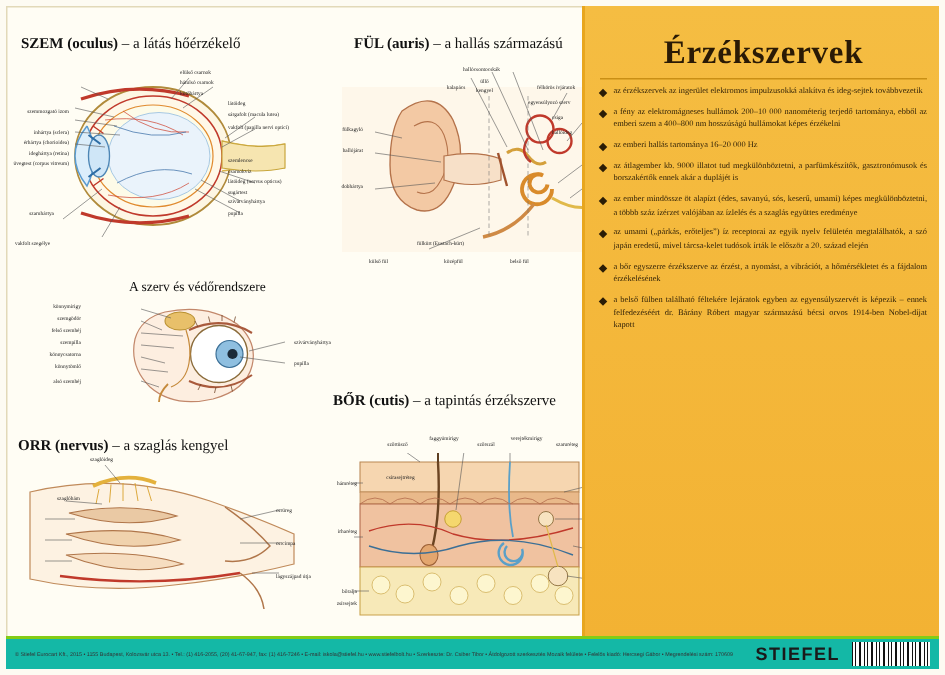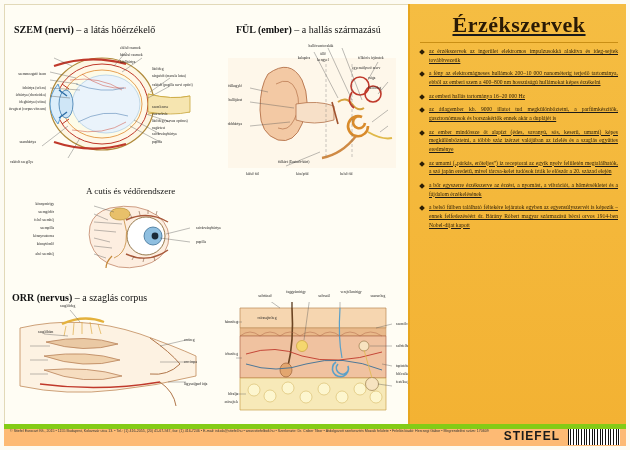--- a/index.html
+++ b/index.html
@@ -16,27 +16,26 @@
   }
   
   .board{
     position:absolute;left:4px;top:4px;width:622px;height:442px;
     background:#fffdf4;
     border:1px solid #e2d9b8;
     box-sizing:border-box;
   }
   
   .right-col{
-    position:absolute;right:4px;top:4px;width:218px;height:422px;
+    position:absolute;right:4px;top:4px;width:238px;height:422px;
     background:#f4b93c;
     background:linear-gradient(180deg,#f5bd42 0%,#f3b233 100%);
     border-left:2px solid #e8a61e;
     box-sizing:border-box;
-    padding:8px 8px 6px 10px;
-    text-decoration:underline;
+    padding:18px 8px 6px 10px;
   }
   .right-title{
     font-family:"Liberation Serif", serif;
     font-size:22px;font-weight:bold;color:#2a1a05;
     text-align:center;letter-spacing:.5px;
     padding-bottom:4px;margin-bottom:4px;
     border-bottom:1px solid #c98f15;
   }
   .bullets{list-style:none;margin:0;padding:0;}
   .bullets li{
@@ -67,23 +66,23 @@
     position:absolute;font-size:3.6px;line-height:1.15;
     color:#222;font-family:"Liberation Serif", serif;
     white-space:nowrap;
   }
   .lbl.r{text-align:right;}
   .lbl.c{text-align:center;}
 
   
   .footer{
     position:absolute;left:4px;right:4px;bottom:4px;height:22px;
-    background:#fdba74;border-top:5px solid #84cc16;
+    background:#14b8a6;border-top:2px solid #84cc16;
     box-sizing:border-box;
-    display:flex;
+    display:flex;align-items:center;
   }
   .footer .fline{
     font-family:"Liberation Sans", sans-serif;
     font-size:3.6px;color:#333;padding-left:6px;line-height:1.35;
     flex:1;
   }
   .footer .brand{
     font-family:"Liberation Sans", sans-serif;
     font-size:12px;font-weight:bold;letter-spacing:1px;
     color:#1a1a1a;padding-right:8px;
@@ -140,21 +139,21 @@
         <path d="M32 124 L58 104"></path>
           <path d="M58 136 L70 116"></path>
         <path d="M150 120 L120 104"></path>
           <path d="M150 112 L124 98"></path>
         <path d="M116 30 L104 44"></path>
           <path d="M132 36 L112 50"></path>
       </g>
     </svg>
   </div>
   <div class="ptitle" style="left:14px;top:24px;">
-    <b>SZEM (nervi)</b>
+    <b>SZEM (oculus)</b>
     <span class="sub">– a látás hőérzékelő</span>
   </div>
   <div class="lbl r" style="left:2px;top:72px;width:44px;">szemmozgató izom</div>
   <div class="lbl r" style="left:2px;top:86px;width:44px;">ínhártya (sclera)</div>
   <div class="lbl r" style="left:2px;top:93px;width:44px;">érhártya (chorioidea)</div>
   <div class="lbl r" style="left:2px;top:100px;width:44px;">ideghártya (retina)</div>
   <div class="lbl r" style="left:2px;top:107px;width:44px;">üvegtest (corpus vitreum)</div>
   <div class="lbl" style="left:152px;top:74px;">sárgafolt (macula lutea)</div>
   <div class="lbl" style="left:152px;top:83px;">vakfolt (papilla nervi optici)</div>
   <div class="lbl" style="left:152px;top:119px;">látóideg (nervus opticus)</div>
@@ -164,21 +163,21 @@
   <div class="lbl" style="left:152px;top:140px;">pupilla</div>
   <div class="lbl" style="left:152px;top:105px;">szemlencse</div>
   <div class="lbl" style="left:152px;top:112px;">csarnokvíz</div>
   <div class="lbl" style="left:152px;top:126px;">sugártest</div>
   <div class="lbl" style="left:120px;top:46px;">elülső csarnok</div>
   <div class="lbl" style="left:120px;top:53px;">hátulsó csarnok</div>
   <div class="lbl" style="left:120px;top:60px;">kötőhártya</div>
   <div class="lbl" style="left:152px;top:67px;">látóideg</div>
 
   <div class="ptitle" style="left:86px;top:186px;font-size:9px;">
-    <span>A cutis és védőrendszere</span>
+    <span>A szerv és védőrendszere</span>
   </div>
   <div class="panel" style="left:54px;top:198px;width:170px;height:74px;">
     <svg width="170" height="74" viewBox="0 0 170 74">
 
       <path d="M56 10 q28 -6 48 8 q14 12 10 28 q-4 16 -26 22 q-26 6 -42 -8 q-14 -14 -10 -32 q4 -14 20 -18 z" fill="#fdeee0" stroke="#c2876a" stroke-width=".8"></path>
 
       <circle cx="92" cy="38" r="19" fill="#fff" stroke="#8a6b3a" stroke-width=".9"></circle>
       <circle cx="99" cy="38" r="9" fill="#8fbfe0" stroke="#3b6f96" stroke-width=".8"></circle>
       <circle cx="101" cy="38" r="3.4" fill="#1b2a38"></circle>
 
@@ -217,21 +216,21 @@
   <div class="lbl r" style="left:22px;top:210px;width:32px;">szemgödör</div>
   <div class="lbl r" style="left:18px;top:218px;width:36px;">felső szemhéj</div>
   <div class="lbl r" style="left:22px;top:226px;width:32px;">szempilla</div>
   <div class="lbl r" style="left:18px;top:234px;width:36px;">könnycsatorna</div>
   <div class="lbl r" style="left:18px;top:242px;width:36px;">könnytömlő</div>
   <div class="lbl r" style="left:22px;top:252px;width:32px;">alsó szemhéj</div>
   <div class="lbl" style="left:196px;top:226px;">szivárványhártya</div>
   <div class="lbl" style="left:196px;top:240px;">pupilla</div>
 
   <div class="ptitle" style="left:236px;top:24px;">
-    <b>FÜL (ember)</b>
+    <b>FÜL (auris)</b>
     <span class="sub">– a hallás származású</span>
   </div>
   <div class="panel" style="left:228px;top:40px;width:168px;height:140px;">
     <svg width="168" height="140" viewBox="0 0 168 140">
 
       <path d="M0 18 L168 18 L168 128 L0 128 z" fill="#fdf3e2" opacity=".55"></path>
 
       <path d="M40 34 q22 -16 34 6 q10 22 0 44 q-8 20 -24 16 q-18 -6 -18 -30 q0 -24 8 -36z" fill="#f3c9a4" stroke="#b4724a" stroke-width=".9"></path>
       <path d="M48 44 q14 -8 20 6 q6 16 -2 30 q-6 12 -16 8" fill="none" stroke="#b4724a" stroke-width=".7"></path>
 
@@ -281,21 +280,21 @@
   <div class="lbl" style="left:368px;top:76px;">csiga</div>
   <div class="lbl" style="left:368px;top:86px;">hallóideg</div>
   <div class="lbl" style="left:352px;top:66px;">egyensúlyozó szerv</div>
   <div class="lbl" style="left:278px;top:160px;">fülkürt (Eustach-kürt)</div>
   <div class="lbl" style="left:246px;top:172px;">külső fül</div>
   <div class="lbl" style="left:296px;top:172px;">középfül</div>
   <div class="lbl" style="left:340px;top:172px;">belső fül</div>
 
   <div class="ptitle" style="left:12px;top:292px;">
     <b>ORR (nervus)</b>
-    <span class="sub">– a szaglás corpus</span>
+    <span class="sub">– a szaglás kengyel</span>
   </div>
   <div class="panel" style="left:10px;top:306px;width:200px;height:108px;">
     <svg width="200" height="108" viewBox="0 0 200 108">
       <path d="M10 22 q60 -14 120 6 q34 12 56 22 l0 20 q-40 10 -80 14 q-50 6 -96 -4 z" fill="#fdf2e2" stroke="#c08a5a" stroke-width=".8"></path>
 
       <path d="M36 36 q40 -8 72 2 q-34 10 -72 -2z" fill="#eac9a4" stroke="#b0764a" stroke-width=".7"></path>
       <path d="M34 50 q44 -6 76 4 q-36 10 -76 -4z" fill="#f0d2ad" stroke="#b0764a" stroke-width=".7"></path>
       <path d="M34 64 q46 -4 78 6 q-38 10 -78 -6z" fill="#f6ddc0" stroke="#b0764a" stroke-width=".7"></path>
 
       <path d="M52 18 q22 -10 42 -2" stroke="#e4b13c" stroke-width="2.4" fill="none"></path>
@@ -324,20 +323,24 @@
           <path d="M176 76 L158 76"></path>
       </g>
     </svg>
   </div>
   <div class="lbl" style="left:60px;top:304px;">szaglóideg</div>
   <div class="lbl" style="left:38px;top:330px;">szaglóhám</div>
   <div class="lbl" style="left:184px;top:338px;">orrüreg</div>
   <div class="lbl" style="left:184px;top:360px;">orrcimpa</div>
   <div class="lbl" style="left:184px;top:382px;">lágyszájpad útja</div>
 
+  <div class="ptitle" style="left:222px;top:262px;">
+    <b>BŐR (cutis)</b>
+    <span class="sub">– a tapintás érzékszerve</span>
+  </div>
   <div class="panel" style="left:236px;top:302px;width:156px;height:114px;">
     <svg width="156" height="114" viewBox="0 0 156 114">
 
       <path d="M4 6 L150 6 L150 26 L4 26 z" fill="#f6d6b0" stroke="#b98753" stroke-width=".7"></path>
       <path d="M4 26 L150 26 L150 34 L4 34 z" fill="#e9b98a" stroke="#b98753" stroke-width=".5"></path>
 
       <path d="M4 34 L150 34 L150 76 L4 76 z" fill="#f0c2a0" stroke="#b0684a" stroke-width=".7"></path>
 
       <path d="M4 76 L150 76 L150 108 L4 108 z" fill="#f7e9b8" stroke="#c9a24a" stroke-width=".7"></path>
 

